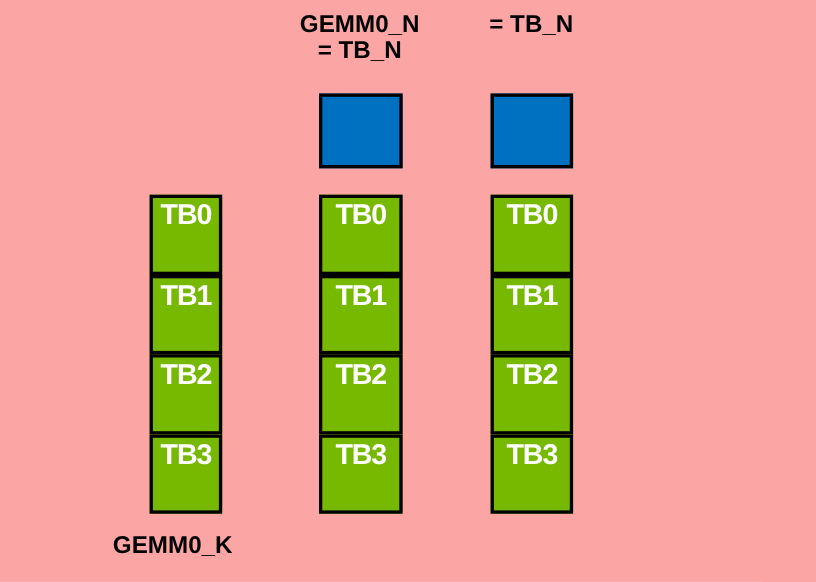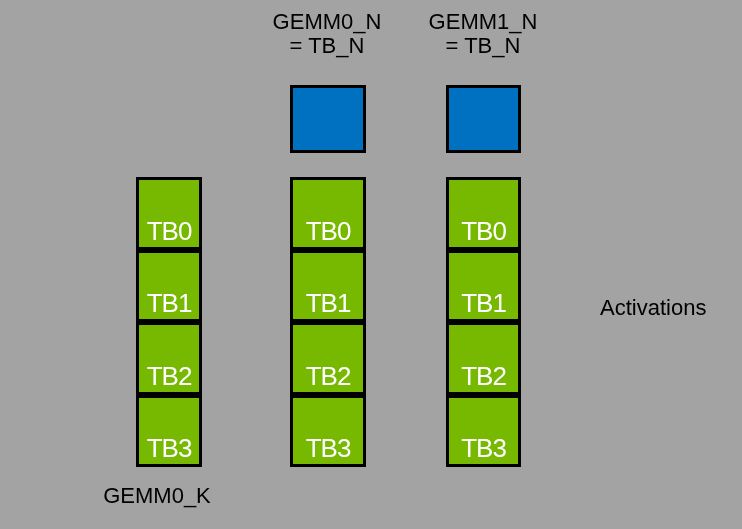--- a/index.html
+++ b/index.html
@@ -2,22 +2,23 @@
 <html style="--weights-fill: #0070C0; --activations-fill: #76B900; --block-border: #000000; --block-label-color: #ffffff; --label-color: #000000; --background: #ffffff;"><head>
 <meta charset="utf-8">
 <style>
   * { margin: 0; padding: 0; box-sizing: border-box; }
   html, body { background: #ffffff; }
   body { font-family: "Liberation Sans", sans-serif; color: #000; }
   .canvas {
     position: relative;
     width: 742px;
     height: 529px;
-    background: #a3a3a3;
+    background: #fca5a5;
     overflow: hidden;
+    font-weight: bold;
   }
   .top-label {
     position: absolute;
     top: 10px;
     width: 120px;
     text-align: center;
     font-size: 22px;
     line-height: 24px;
     color: #000;
   }
@@ -33,21 +34,21 @@
     top: 177px;
     height: 290px;
     display: flex;
     flex-direction: column;
   }
   .tb-block {
     flex: 1;
     background: var(--activations-fill, #76B900);
     border: 3px solid var(--block-border, #000);
     display: flex;
-    align-items: flex-end;
+    align-items: flex-start;
     justify-content: center;
   }
   .tb-block span {
     color: var(--block-label-color, #fff);
     font-size: 26px;
     letter-spacing: -1px;
   }
   .side-label {
     position: absolute;
     font-size: 22px;
@@ -68,21 +69,20 @@
 </head>
 <body>
 
 <div class="canvas">
 
   <div class="top-label" style="left: 267px;">
     <div>GEMM0_N</div>
     <div>= TB_N</div>
   </div>
   <div class="top-label" style="left: 423px;">
-    <div>GEMM1_N</div>
     <div>= TB_N</div>
   </div>
 
   <div class="weights-square" style="left: 290px; width: 76px;"></div>
   <div class="weights-square" style="left: 446px; width: 75px;"></div>
 
   <div class="tb-column" style="left: 136px; width: 66px;">
     <div class="tb-block">
         <span>TB0</span>
       </div>
@@ -120,17 +120,16 @@
         <span>TB1</span>
       </div>
     <div class="tb-block">
         <span>TB2</span>
       </div>
     <div class="tb-block">
         <span>TB3</span>
       </div>
   </div>
 
-  <div class="side-label" style="left: 600px; top: 296px;">Activations</div>
 
   <div class="bottom-label" style="left: 102px;">GEMM0_K</div>
 
 </div>
 
 </body></html>

